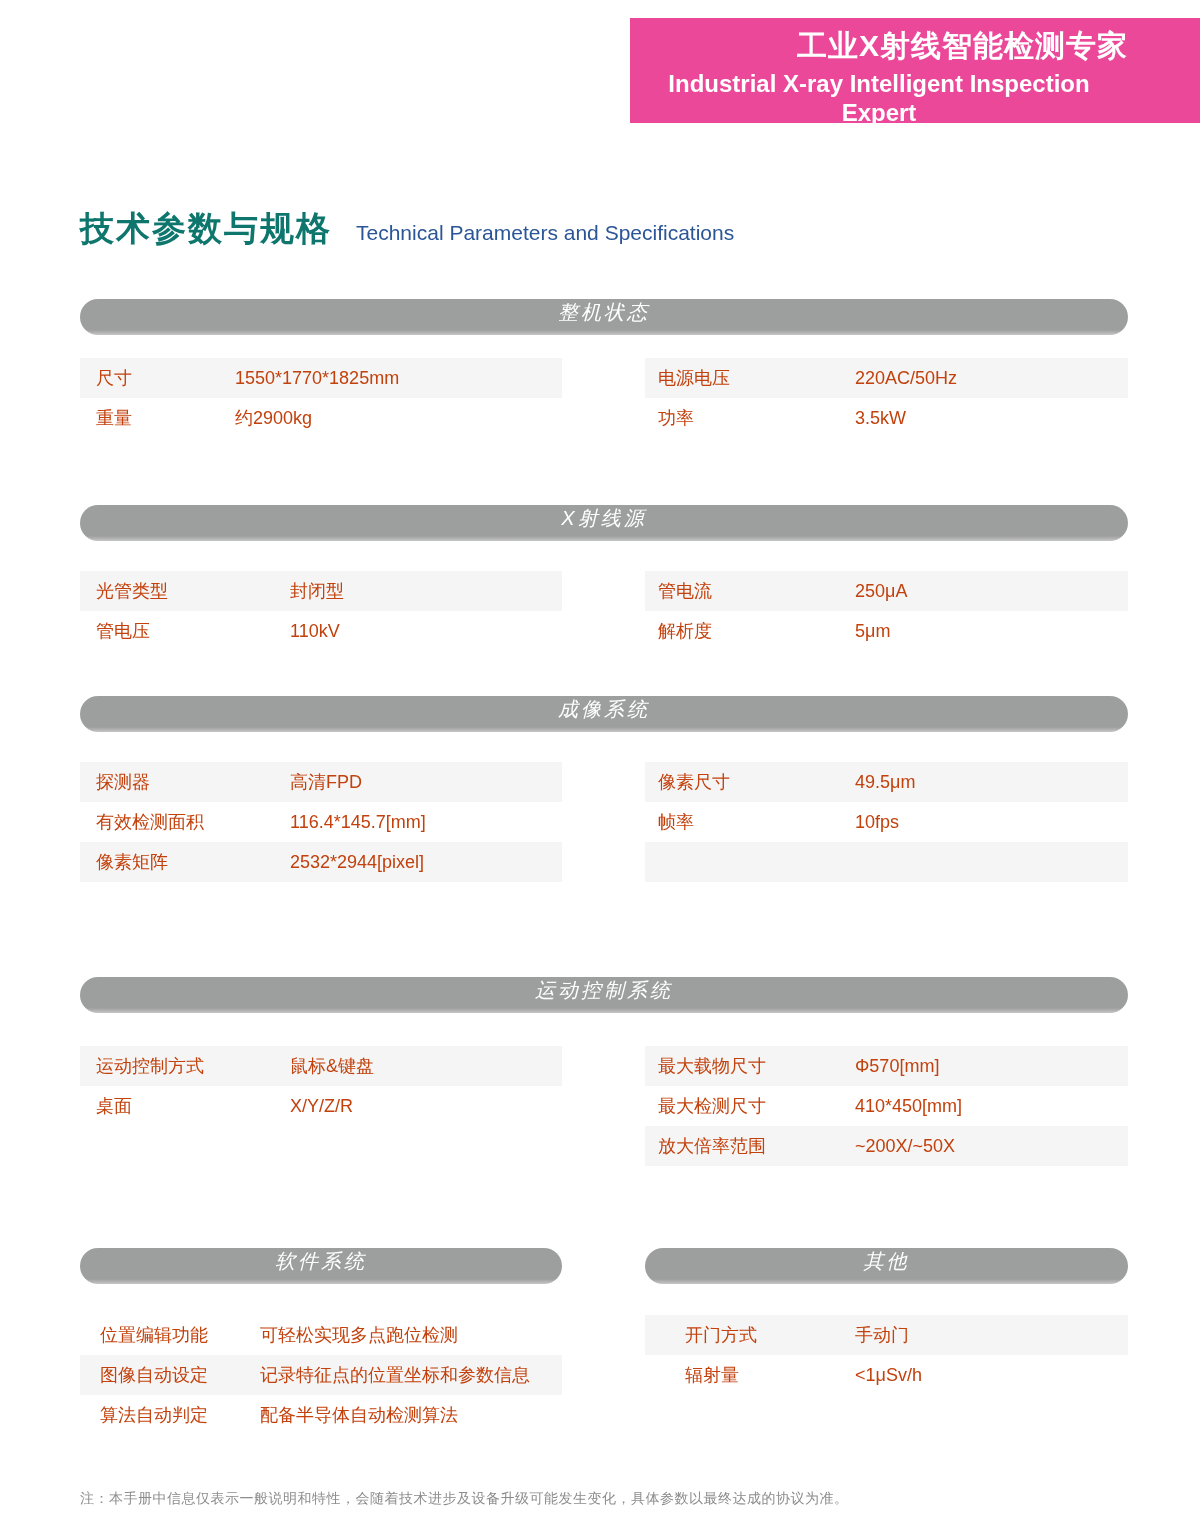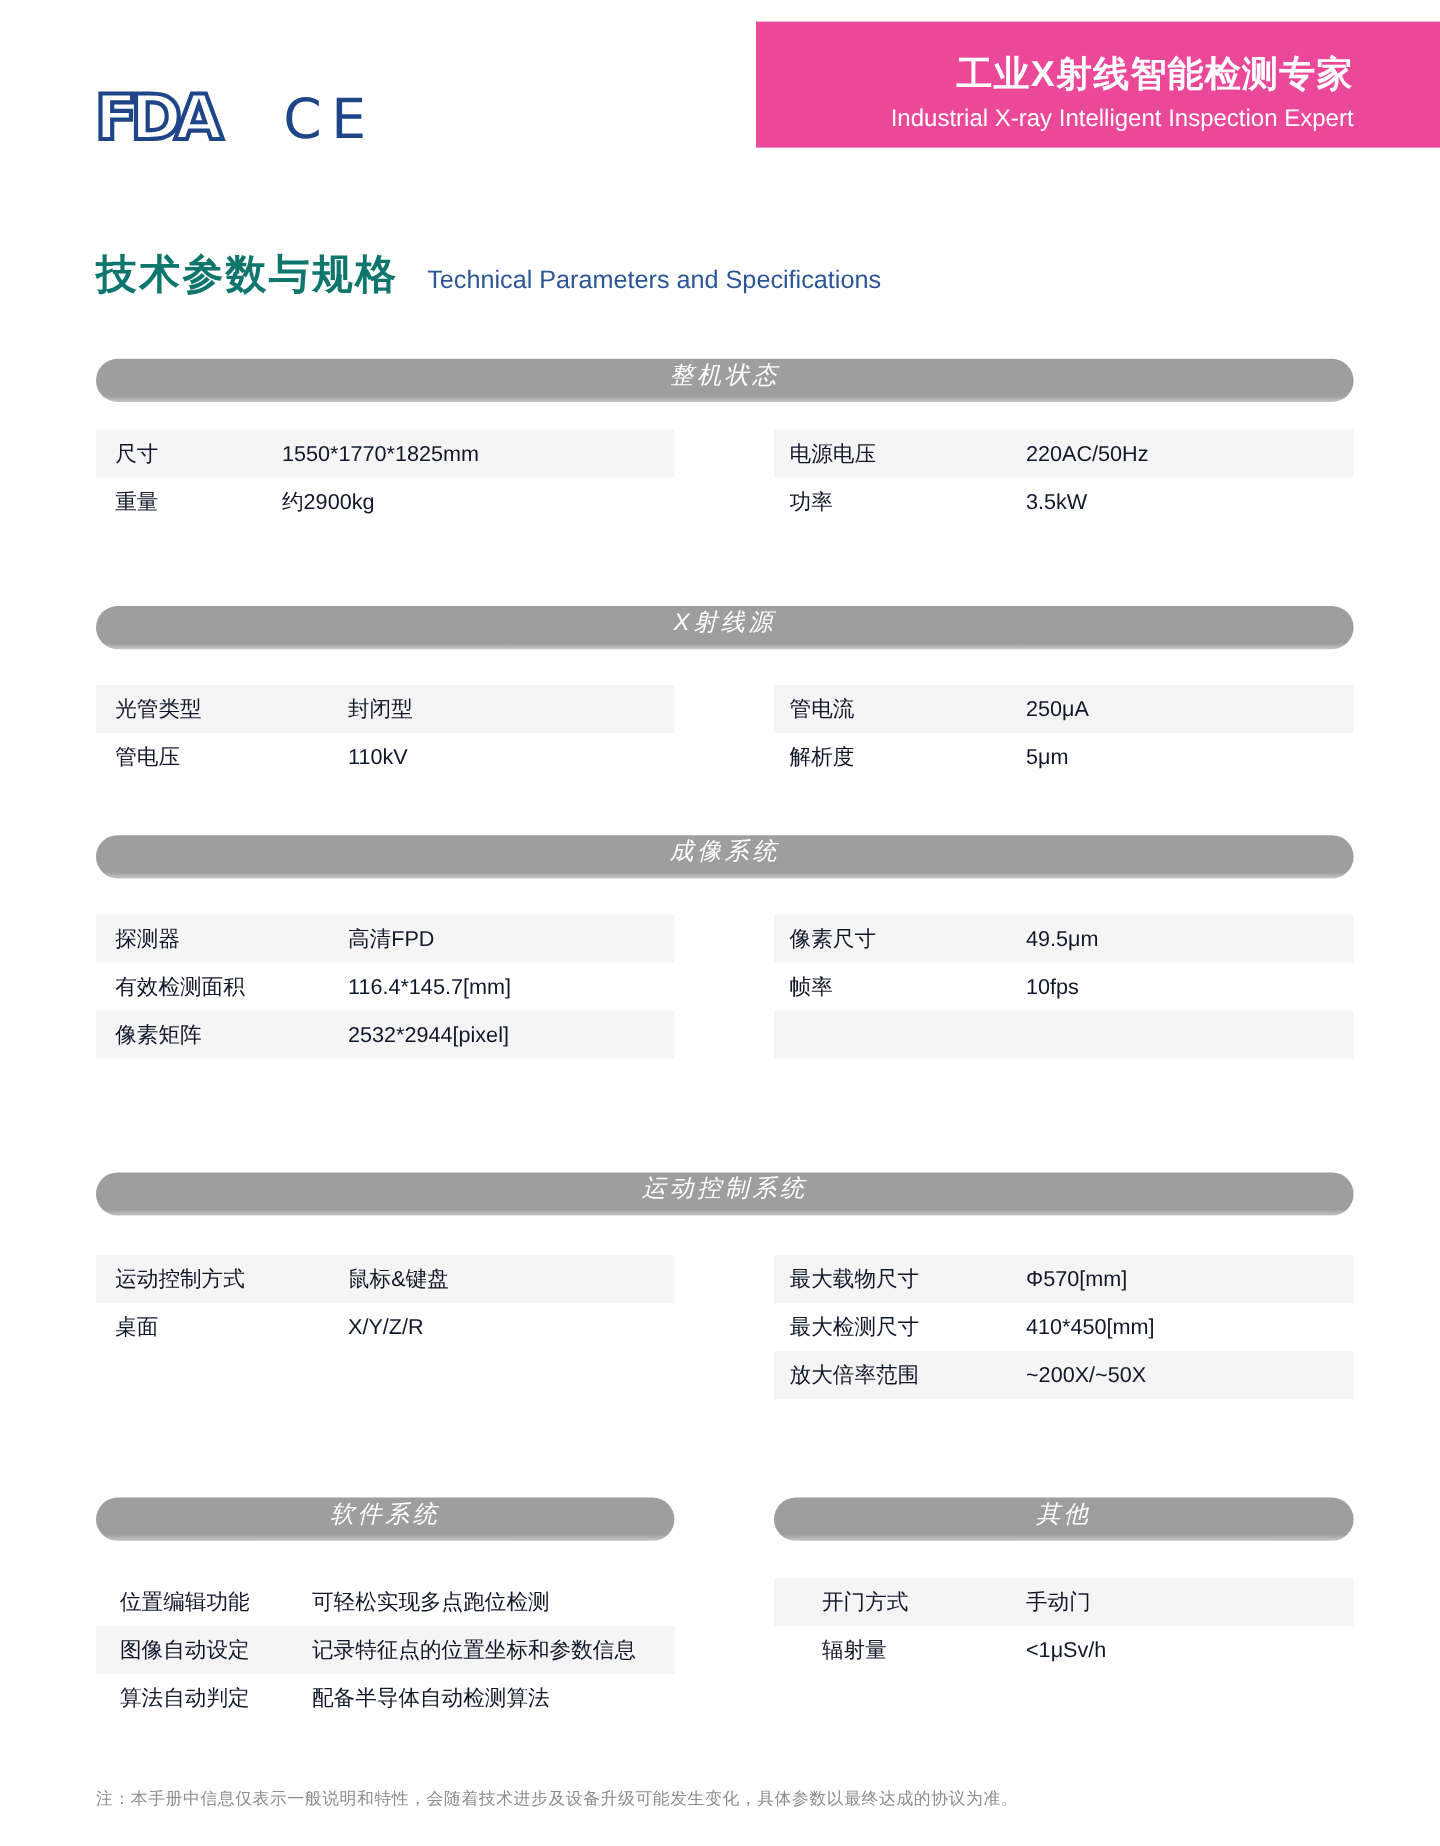--- a/index.html
+++ b/index.html
@@ -4,40 +4,40 @@
 <style>
   html,body{margin:0;padding:0;background:#ffffff;}
   body{font-family:"Liberation Sans","DejaVu Sans",sans-serif;}
   .page{position:relative;width:1200px;height:1538px;background:#ffffff;overflow:hidden;margin:0 auto;}
 
   
   .banner{position:absolute;top:18px;left:630px;width:570px;height:105px;background:#ec4899;
           display:flex;flex-direction:column;justify-content:center;align-items:flex-end;
           padding-right:72px;box-sizing:border-box;padding-top:14px;text-align:center;}
   .banner .zh{color:#fff;font-size:30px;font-weight:bold;letter-spacing:1px;line-height:1.2;}
-  .banner .en{color:#fff;font-size:20px;font-weight:400;margin-top:6px;line-height:1.2;}
+  .banner .en{color:#fff;font-size:24px;font-weight:700;margin-top:6px;line-height:1.2;}
 
   
   .logos{position:absolute;top:70px;left:78px;display:flex;align-items:center;gap:38px;}
 
   
   .title-row{position:absolute;top:206px;left:80px;display:flex;align-items:baseline;gap:24px;}
   .title-row h1{margin:0;font-size:34px;font-weight:bold;color:#0f766e;letter-spacing:2px;}
   .title-row .sub{font-size:21px;color:#2a5596;font-weight:400;}
 
   
   .spec-section{position:absolute;left:80px;width:1048px;}
   .pill{height:36px;border-radius:18px;background:linear-gradient(#9d9e9e,#9d9e9e 86%,#c6c6c6);
         color:#ffffff;font-style:italic;font-size:20px;letter-spacing:3px;
         display:flex;align-items:flex-start;justify-content:center;}
   .cols{display:flex;justify-content:space-between;}
   .tbl{box-sizing:border-box;}
   .tbl.left{width:482px;}
   .tbl.right{width:483px;}
-  .row{display:flex;align-items:center;height:40px;font-size:18px;color:#0f172a;box-sizing:border-box;}
+  .row{display:flex;align-items:center;height:40px;font-size:18px;color:#c2410c;box-sizing:border-box;}
   .row.gray{background:#f6f5f5;}
   .row .lbl{flex:0 0 auto;}
   .row .val{flex:1 1 auto;white-space:nowrap;}
   
   .pad16 .row{padding-left:16px;}
   .pad13 .row{padding-left:13px;}
   .pad20 .row{padding-left:20px;}
   .pad40 .row{padding-left:40px;}
   .lw139 .lbl{width:139px;}
   .lw194 .lbl{width:194px;}
@@ -56,32 +56,20 @@
 </head>
 <body>
 
 <div class="page">
 
   <div class="banner">
     <div class="zh">工业X射线智能检测专家</div>
     <div class="en">Industrial X-ray Intelligent Inspection Expert</div>
   </div>
 
-  <div class="logos">
-    <span>
-      <svg width="120" height="56" viewBox="0 0 120 56">
-        <text x="1" y="46" font-family="DejaVu Sans, sans-serif" font-weight="bold" font-size="52" letter-spacing="-6" fill="none" stroke="#1f4589" stroke-width="3.5">FDA</text>
-      </svg>
-    </span>
-    <span>
-      <svg width="78" height="50" viewBox="0 0 78 50">
-        <text x="0" y="42" font-family="DejaVu Sans, sans-serif" font-weight="400" font-size="46" letter-spacing="8" fill="#1f4589">CE</text>
-      </svg>
-    </span>
-  </div>
 
   <div class="title-row">
     <h1>技术参数与规格</h1>
     <span class="sub">Technical Parameters and Specifications</span>
   </div>
 
   <section class="spec-section" style="top:299px">
     <div class="pill">
       <span>整机状态</span>
     </div>

